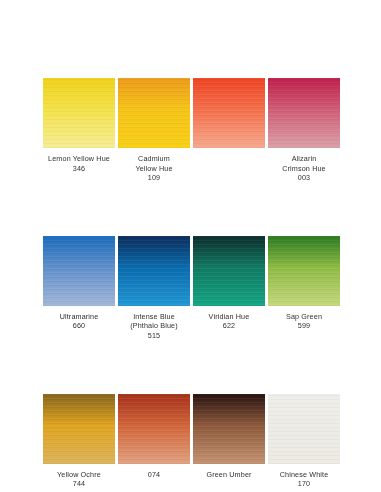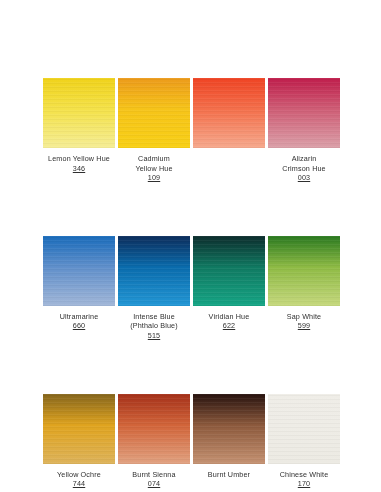--- a/index.html
+++ b/index.html
@@ -87,21 +87,20 @@
     width: 86px;
   }
 
   .swatch-name {
     display: block;
     white-space: pre-line;
   }
 
   .swatch-code {
     display: block;
-    text-decoration: underline;
   }
 </style>
 </head>
 <body>
 
 <div id="swatch-chart">
   <div class="swatch-grid">
 
     <div class="swatch-row">
       <div class="swatch-cell">
@@ -151,45 +150,44 @@
       <div class="swatch-cell">
         <div class="swatch-chip" style="background: linear-gradient(rgb(12, 45, 45) 0%, rgb(16, 122, 98) 45%, rgb(22, 165, 133) 100%);"></div>
         <div class="swatch-caption">
           <span class="swatch-name">Viridian Hue</span>
           <span class="swatch-code">622</span>
         </div>
       </div>
       <div class="swatch-cell">
         <div class="swatch-chip" style="background: linear-gradient(rgb(43, 122, 32) 0%, rgb(143, 187, 69) 45%, rgb(198, 216, 126) 100%);"></div>
         <div class="swatch-caption">
-          <span class="swatch-name">Sap White</span>
+          <span class="swatch-name">Sap Green</span>
           <span class="swatch-code">599</span>
         </div>
       </div>
     </div>
 
     <div class="swatch-row">
       <div class="swatch-cell">
         <div class="swatch-chip" style="background: linear-gradient(rgb(134, 102, 29) 0%, rgb(224, 164, 31) 45%, rgb(221, 179, 91) 100%);"></div>
         <div class="swatch-caption">
           <span class="swatch-name">Yellow Ochre</span>
           <span class="swatch-code">744</span>
         </div>
       </div>
       <div class="swatch-cell">
         <div class="swatch-chip" style="background: linear-gradient(rgb(165, 49, 26) 0%, rgb(210, 101, 58) 45%, rgb(225, 162, 129) 100%);"></div>
         <div class="swatch-caption">
-          <span class="swatch-name">Burnt Sienna</span>
           <span class="swatch-code">074</span>
         </div>
       </div>
       <div class="swatch-cell">
         <div class="swatch-chip" style="background: linear-gradient(rgb(40, 19, 15) 0%, rgb(141, 90, 61) 45%, rgb(197, 146, 114) 100%);"></div>
         <div class="swatch-caption">
-          <span class="swatch-name">Burnt Umber</span>
+          <span class="swatch-name">Green Umber</span>
         </div>
       </div>
       <div class="swatch-cell">
         <div class="swatch-chip" style="background: linear-gradient(rgb(239, 237, 231) 0%, rgb(238, 236, 230) 45%, rgb(236, 234, 227) 100%);"></div>
         <div class="swatch-caption">
           <span class="swatch-name">Chinese White</span>
           <span class="swatch-code">170</span>
         </div>
       </div>
     </div>

